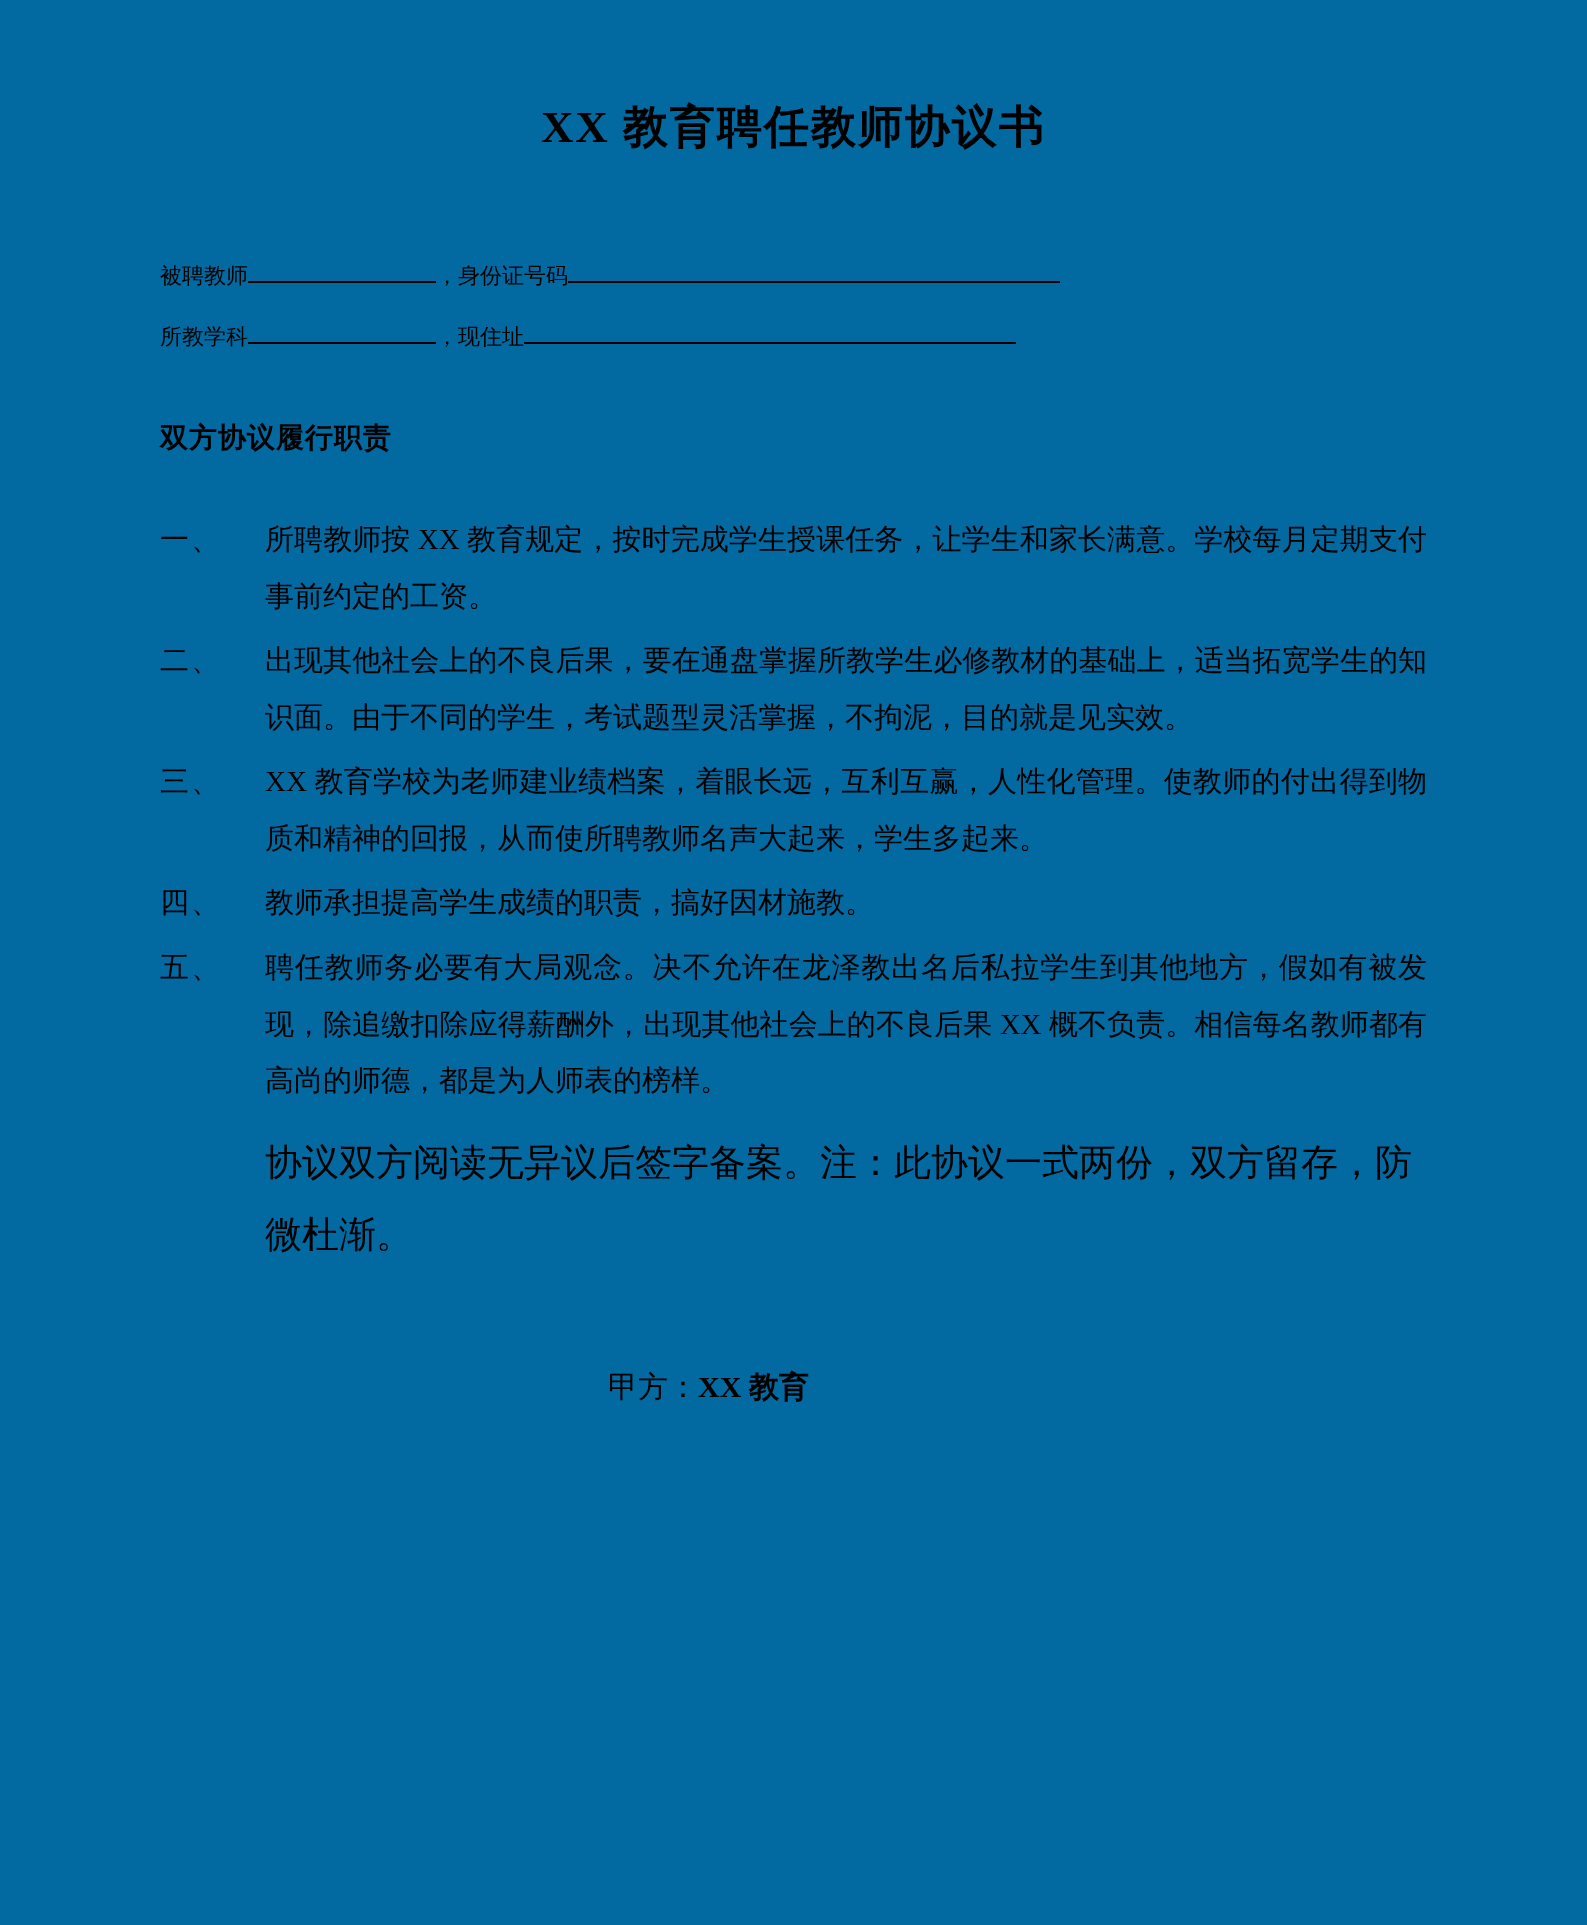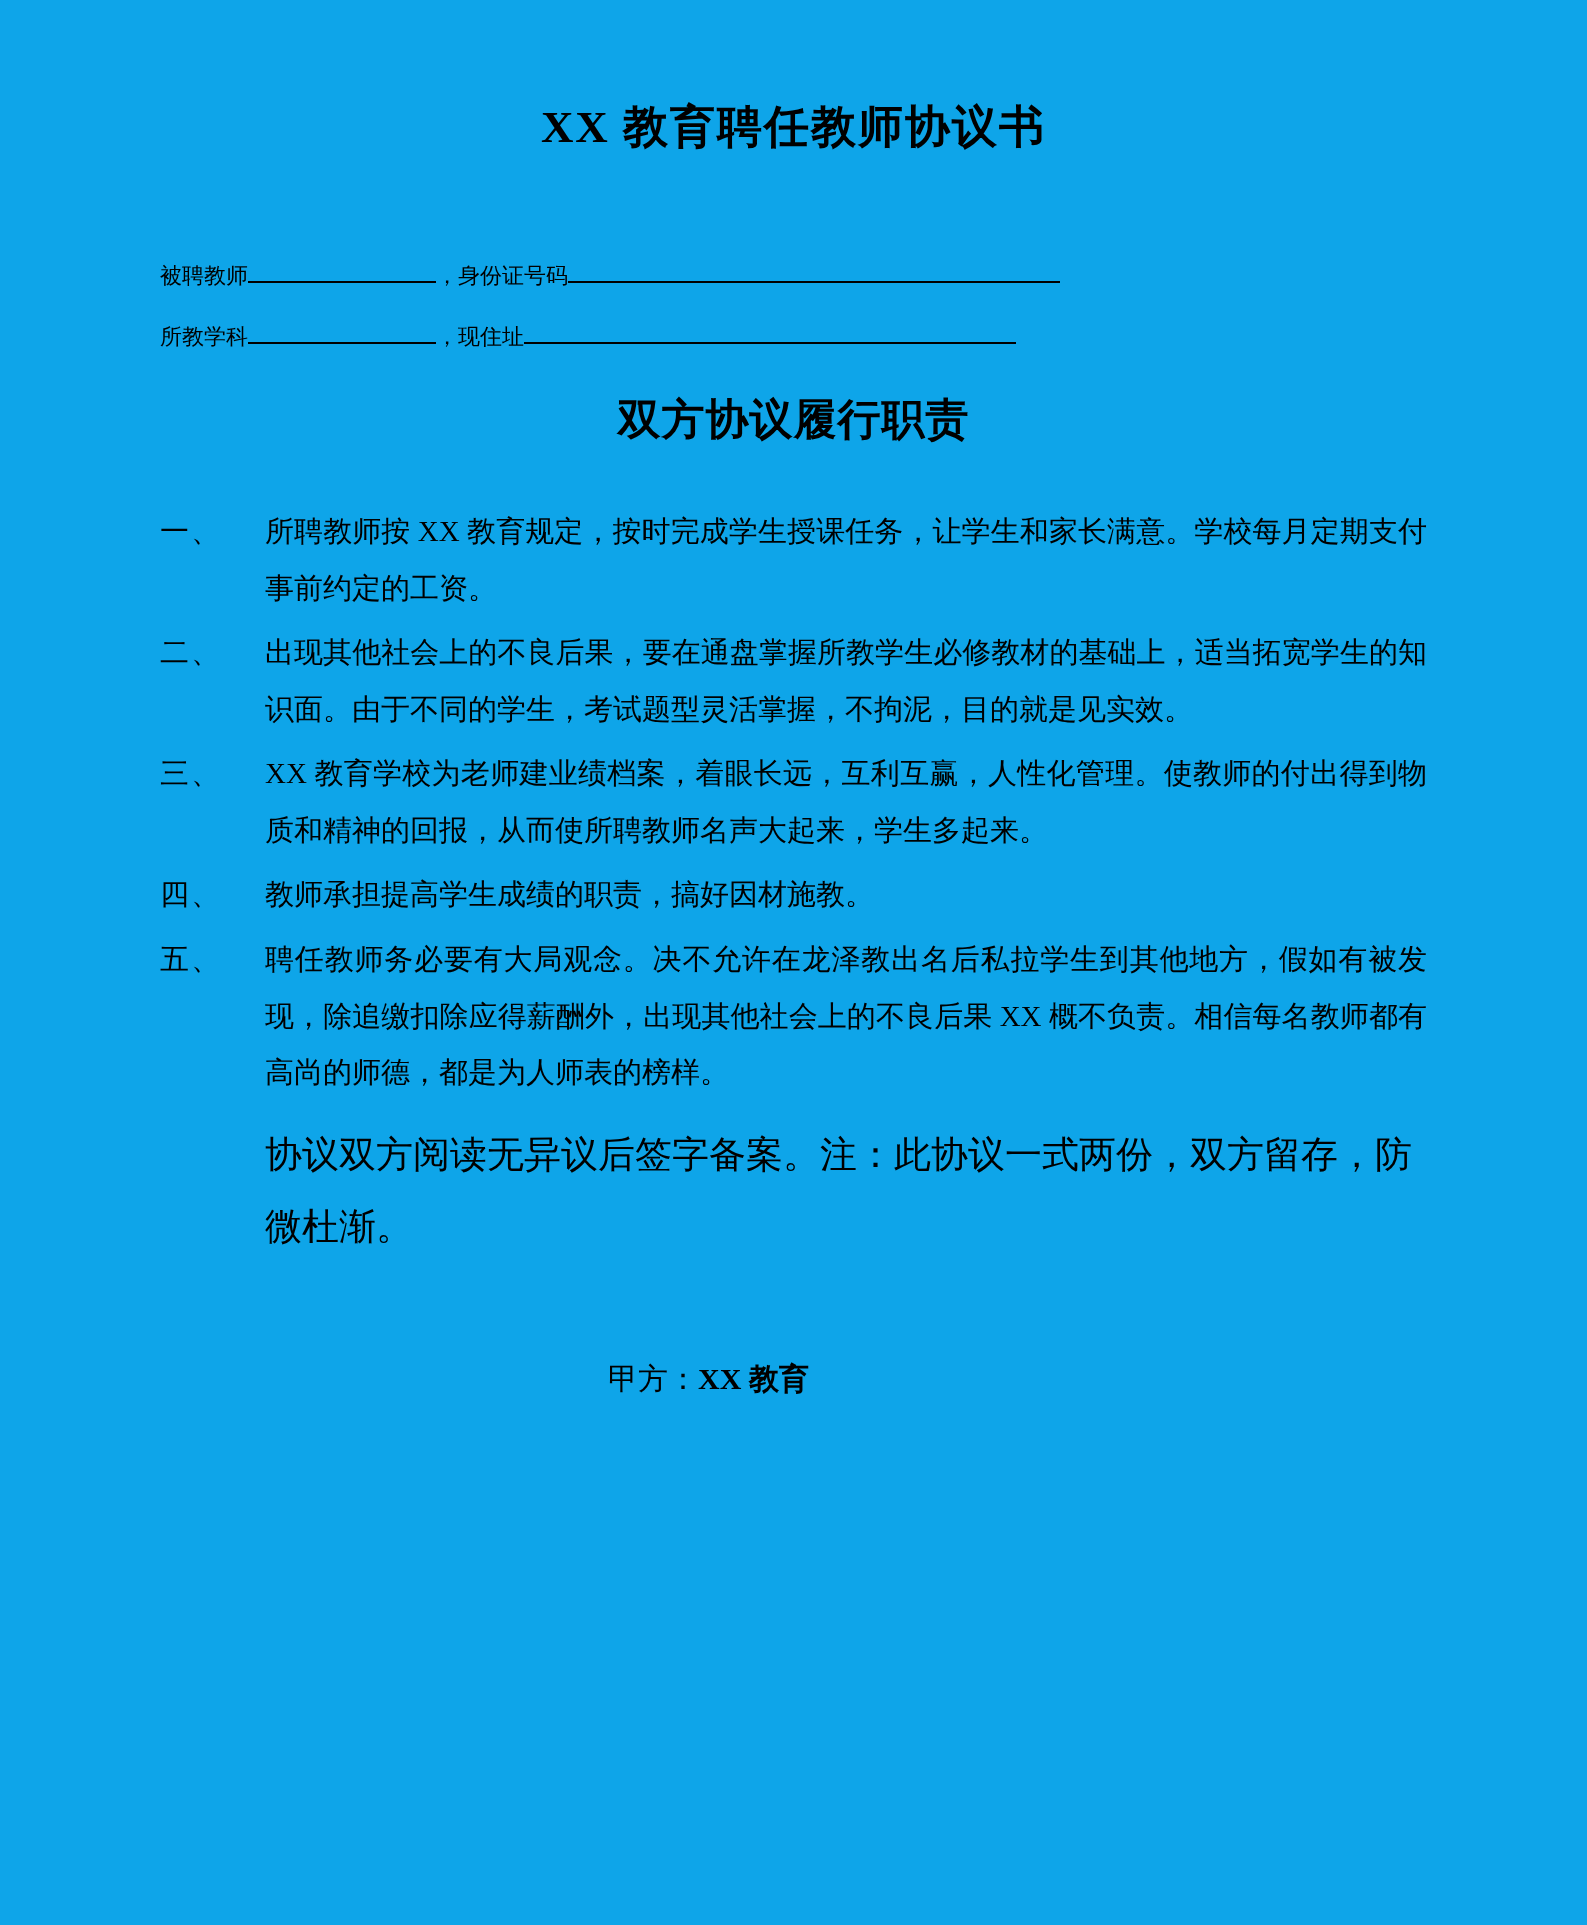--- a/index.html
+++ b/index.html
@@ -11,21 +11,21 @@
     width: 1587px;
     min-height: 1925px;
     font-family: "Liberation Serif", "DejaVu Serif", serif;
     color: #000000;
   }
   .page {
     width: 1587px;
     min-height: 1925px;
     box-sizing: border-box;
     padding: 86px 160px 40px 160px;
-    background: #0ea5e9;
+    background: #0369a1;
   }
   .doc-title {
     text-align: center;
     font-size: 45px;
     font-weight: bold;
     letter-spacing: 2px;
     margin: 10px 0 0 0;
     line-height: 1.4;
   }
   .party-block {
@@ -40,24 +40,23 @@
   .fill {
     display: inline-block;
     border-bottom: 2px solid #000;
     vertical-align: baseline;
     height: 30px;
   }
   .fill-sm { width: 188px; }
   .fill-md { width: 310px; }
   .fill-lg { width: 492px; }
   .section-title {
-    text-align: center;
-    font-size: 43px;
+    font-size: 28px;
     font-weight: bold;
-    margin: 32px 0 0 0;
+    margin: 60px 0 0 0;
     letter-spacing: 1px;
   }
   .clauses {
     margin-top: 54px;
     font-size: 29px;
   }
   .clause {
     display: flex;
     align-items: flex-start;
     margin-bottom: 8px;

